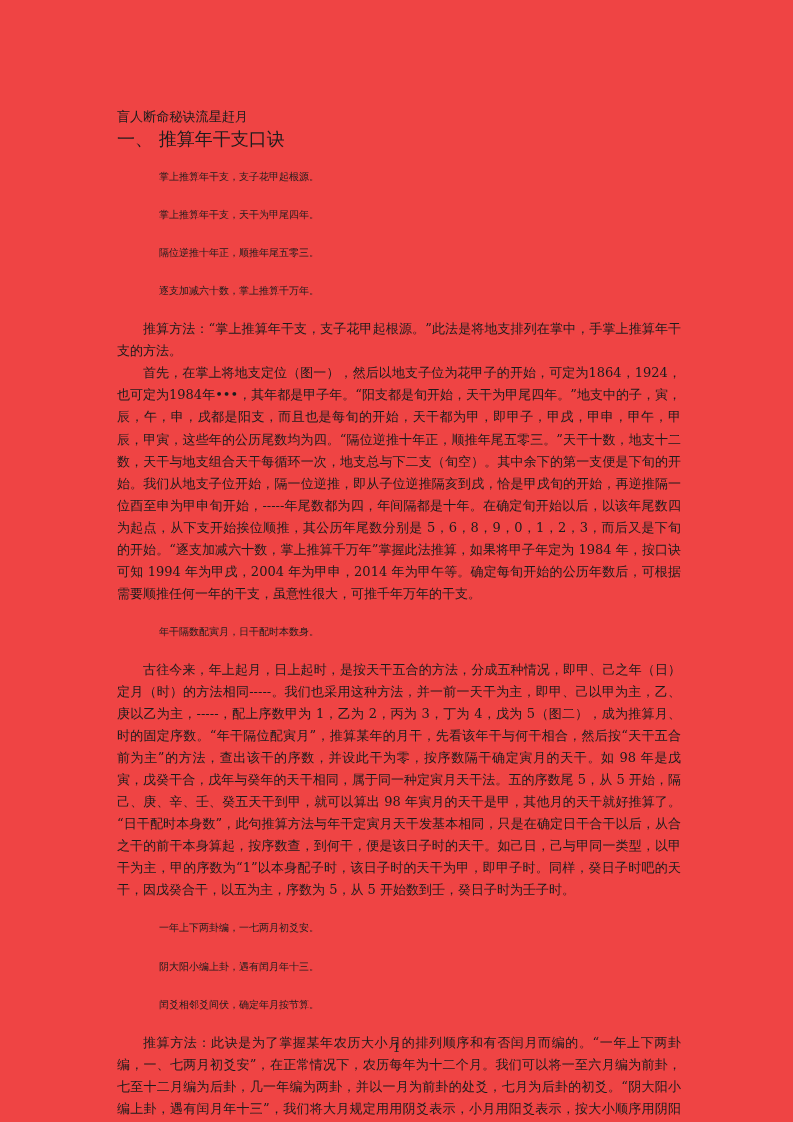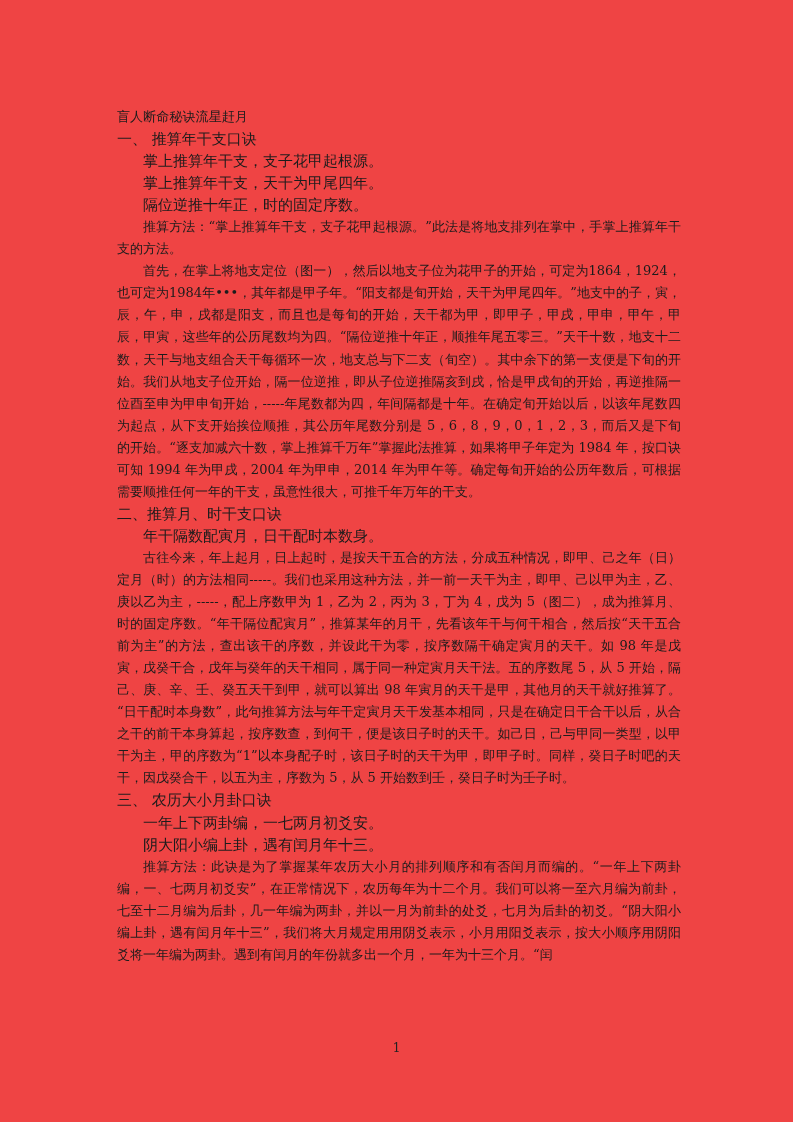--- a/index.html
+++ b/index.html
@@ -31,30 +31,30 @@
     width: 564px;
   }
   .doc-title {
     font-size: 13.1px;
     line-height: 22.05px;
     margin: 0;
     font-weight: normal;
     color: #1c1c1c;
   }
   .heading {
-    font-size: 15px;
+    font-size: 18px;
     line-height: 22.05px;
     margin: 0;
     font-weight: normal;
     color: #1c1c1c;
   }
   .verse {
-    font-size: 15px;
+    font-size: 10px;
     line-height: 22.05px;
-    margin: 0;
+    margin: 16px;
     text-indent: 26px;
     color: #1c1c1c;
   }
   .para {
     font-size: 13px;
     line-height: 22.05px;
     margin: 0;
     text-indent: 26px;
     text-align: justify;
     text-justify: inter-character;
@@ -78,30 +78,30 @@
 
 <div class="page">
 
   <div class="content">
 
     <p class="doc-title">盲人断命秘诀流星赶月</p>
 
     <p class="heading">一、 推算年干支口诀</p>
     <p class="verse">掌上推算年干支，支子花甲起根源。</p>
     <p class="verse">掌上推算年干支，天干为甲尾四年。</p>
-    <p class="verse">隔位逆推十年正，时的固定序数。</p>
+    <p class="verse">隔位逆推十年正，顺推年尾五零三。</p>
+    <p class="verse">逐支加减六十数，掌上推算千万年。</p>
     <p class="para">推算方法：“掌上推算年干支，支子花甲起根源。”此法是将地支排列在掌中，手掌上推算年干支的方法。</p>
     <p class="para">首先，在掌上将地支定位（图一），然后以地支子位为花甲子的开始，可定为1864，1924，也可定为1984年•••，其年都是甲子年。“阳支都是旬开始，天干为甲尾四年。”地支中的子，寅，辰，午，申，戌都是阳支，而且也是每旬的开始，天干都为甲，即甲子，甲戌，甲申，甲午，甲辰，甲寅，这些年的公历尾数均为四。“隔位逆推十年正，顺推年尾五零三。”天干十数，地支十二数，天干与地支组合天干每循环一次，地支总与下二支（旬空）。其中余下的第一支便是下旬的开始。我们从地支子位开始，隔一位逆推，即从子位逆推隔亥到戌，恰是甲戌旬的开始，再逆推隔一位酉至申为甲申旬开始，-----年尾数都为四，年间隔都是十年。在确定旬开始以后，以该年尾数四为起点，从下支开始挨位顺推，其公历年尾数分别是 5，6，8，9，0，1，2，3，而后又是下旬的开始。“逐支加减六十数，掌上推算千万年”掌握此法推算，如果将甲子年定为 1984 年，按口诀可知 1994 年为甲戌，2004 年为甲申，2014 年为甲午等。确定每旬开始的公历年数后，可根据需要顺推任何一年的干支，虽意性很大，可推千年万年的干支。</p>
 
-    <p class="heading">二、推算月、时干支口诀</p>
     <p class="verse">年干隔数配寅月，日干配时本数身。</p>
     <p class="para">古往今来，年上起月，日上起时，是按天干五合的方法，分成五种情况，即甲、己之年（日）定月（时）的方法相同-----。我们也采用这种方法，并一前一天干为主，即甲、己以甲为主，乙、庚以乙为主，-----，配上序数甲为 1，乙为 2，丙为 3，丁为 4，戊为 5（图二），成为推算月、时的固定序数。“年干隔位配寅月”，推算某年的月干，先看该年干与何干相合，然后按“天干五合前为主”的方法，查出该干的序数，并设此干为零，按序数隔干确定寅月的天干。如 98 年是戊寅，戊癸干合，戊年与癸年的天干相同，属于同一种定寅月天干法。五的序数尾 5，从 5 开始，隔己、庚、辛、壬、癸五天干到甲，就可以算出 98 年寅月的天干是甲，其他月的天干就好推算了。“日干配时本身数”，此句推算方法与年干定寅月天干发基本相同，只是在确定日干合干以后，从合之干的前干本身算起，按序数查，到何干，便是该日子时的天干。如己日，己与甲同一类型，以甲干为主，甲的序数为“1”以本身配子时，该日子时的天干为甲，即甲子时。同样，癸日子时吧的天干，因戊癸合干，以五为主，序数为 5，从 5 开始数到壬，癸日子时为壬子时。</p>
 
-    <p class="heading">三、 农历大小月卦口诀</p>
     <p class="verse">一年上下两卦编，一七两月初爻安。</p>
     <p class="verse">阴大阳小编上卦，遇有闰月年十三。</p>
+    <p class="verse">闰爻相邻爻间伏，确定年月按节算。</p>
     <p class="para">推算方法：此诀是为了掌握某年农历大小月的排列顺序和有否闰月而编的。“一年上下两卦编，一、七两月初爻安”，在正常情况下，农历每年为十二个月。我们可以将一至六月编为前卦，七至十二月编为后卦，几一年编为两卦，并以一月为前卦的处爻，七月为后卦的初爻。“阴大阳小编上卦，遇有闰月年十三”，我们将大月规定用用阴爻表示，小月用阳爻表示，按大小顺序用阴阳爻将一年编为两卦。遇到有闰月的年份就多出一个月，一年为十三个月。“闰</p>
 
   </div>
 
   <div class="page-number">1</div>
 
 </div>
 
 </body></html>

